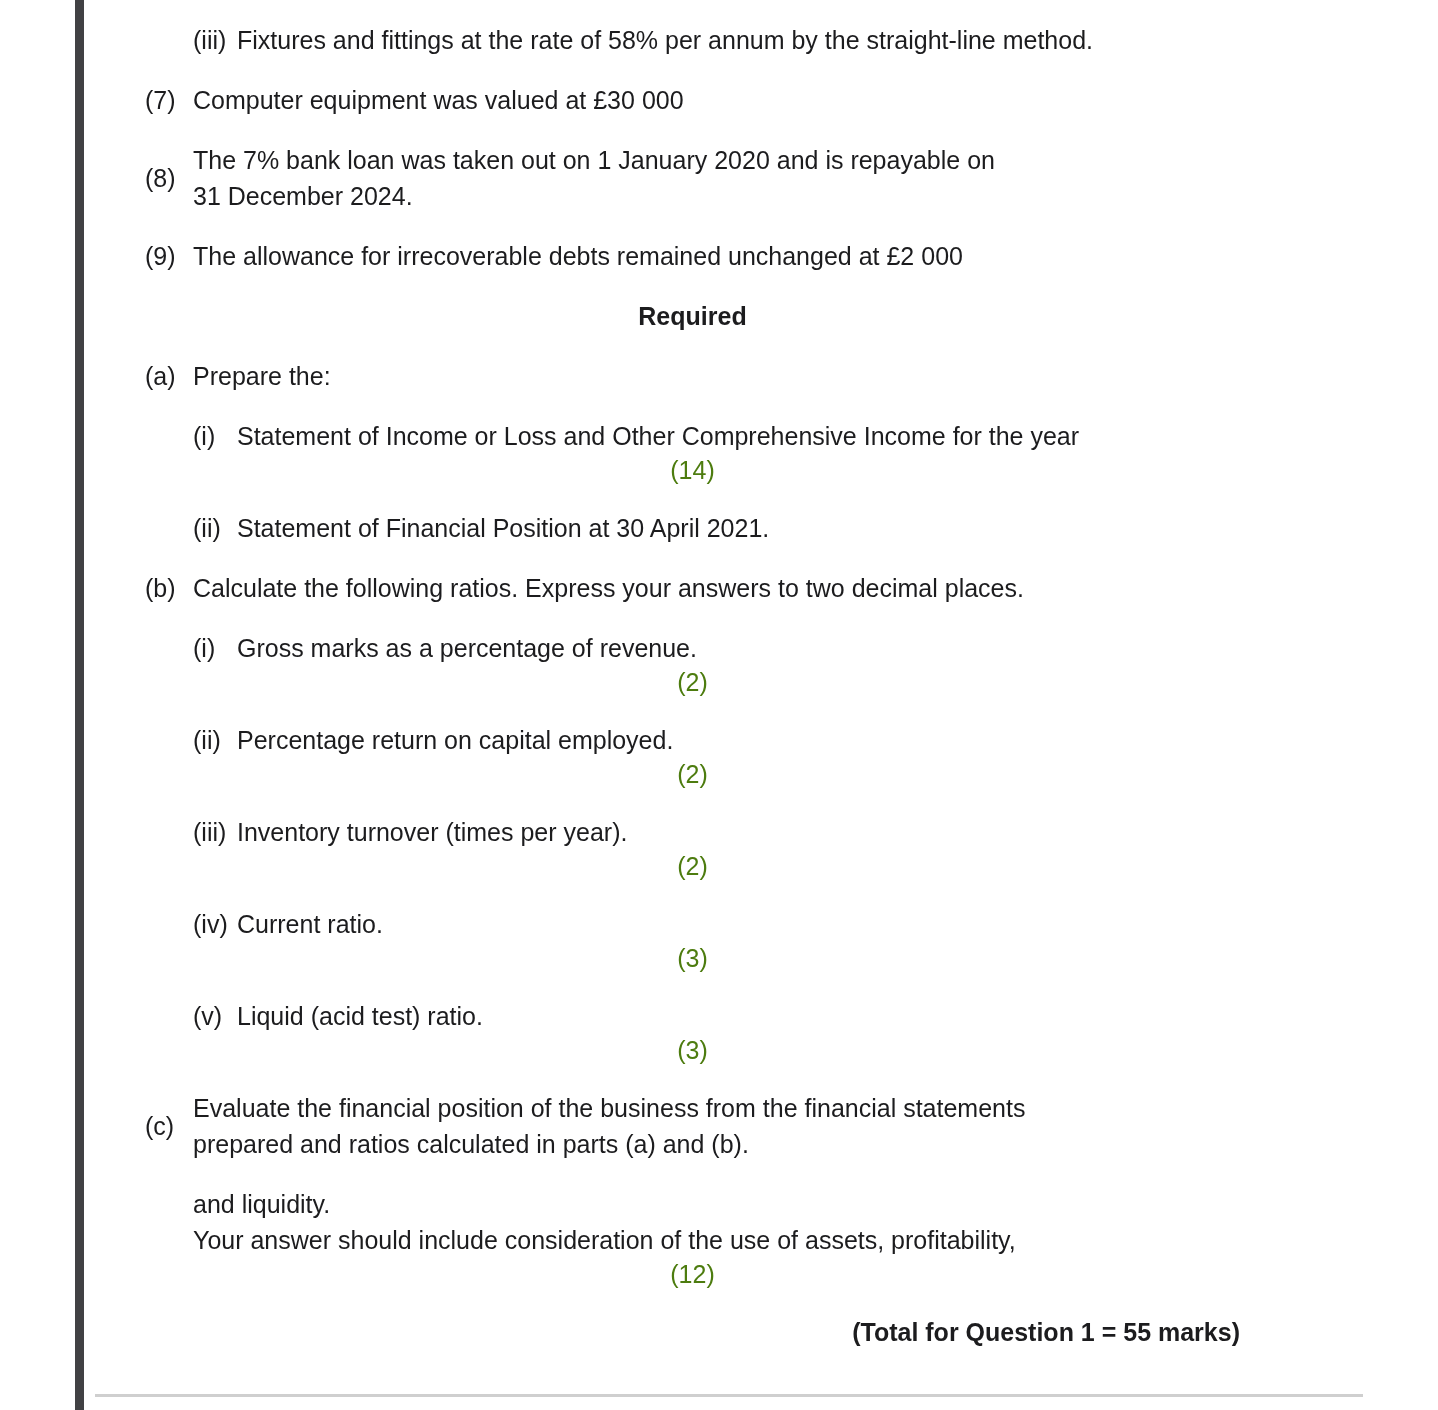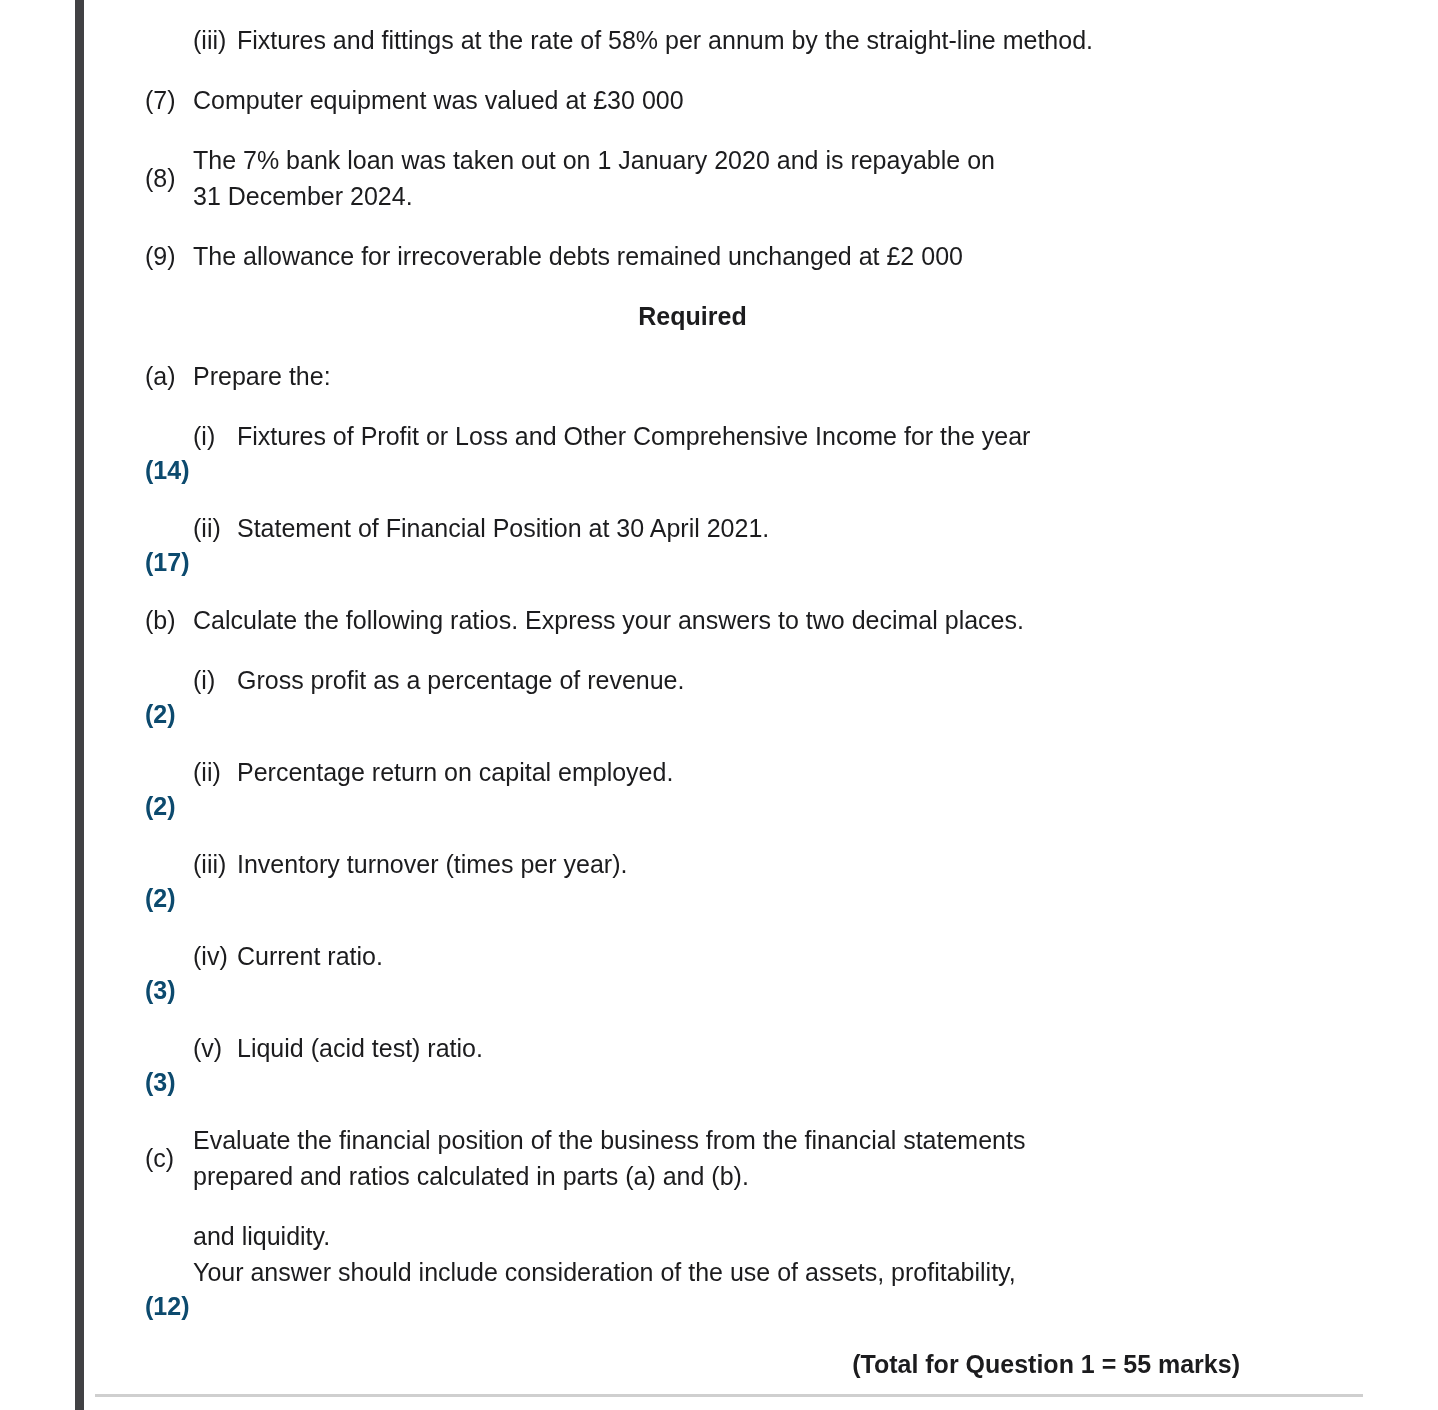--- a/index.html
+++ b/index.html
@@ -24,23 +24,23 @@
     font-size: 25px;
     line-height: 36px;
   }
   .row { display: flex; margin-bottom: 24px; align-items: center; }
   .row .lbl { flex: 0 0 48px; }
   .row.sub { padding-left: 48px; }
   .row.sub .lbl { flex: 0 0 44px; }
   .row .txt { flex: 1; }
   .ln { display: block; }
   .marks {
-    text-align: left;
-    font-weight: bold;
-    color: #0c4a6e;
+    text-align: center;
+    font-weight: normal;
+    color: #4d7c0f;
     margin-top: -26px;
     margin-bottom: 22px;
   }
   .heading { font-weight: bold; margin-bottom: 24px; text-align: center; }
   .total-line {
     text-align: right;
     font-weight: bold;
     margin-top: 6px;
   }
   .bottom-rule {
@@ -83,39 +83,38 @@
   <div class="heading">Required</div>
 
   <div class="row">
     <span class="lbl">(a)</span>
     <span class="txt">Prepare the:</span>
   </div>
 
   <div class="row sub">
     <span class="lbl">(i)</span>
     <span class="txt">
-      <span class="ln">Fixtures of Profit or Loss and Other Comprehensive Income for the year</span>
+      <span class="ln">Statement of Income or Loss and Other Comprehensive Income for the year</span>
     </span>
   </div>
   <div class="marks">(14)</div>
 
   <div class="row sub">
     <span class="lbl">(ii)</span>
     <span class="txt">Statement of Financial Position at 30 April 2021.</span>
   </div>
-  <div class="marks">(17)</div>
 
   <div class="row">
     <span class="lbl">(b)</span>
     <span class="txt">Calculate the following ratios. Express your answers to two decimal places.</span>
   </div>
 
   <div class="row sub">
     <span class="lbl">(i)</span>
-    <span class="txt">Gross profit as a percentage of revenue.</span>
+    <span class="txt">Gross marks as a percentage of revenue.</span>
   </div>
   <div class="marks">(2)</div>
 
   <div class="row sub">
     <span class="lbl">(ii)</span>
     <span class="txt">Percentage return on capital employed.</span>
   </div>
   <div class="marks">(2)</div>
 
   <div class="row sub">

